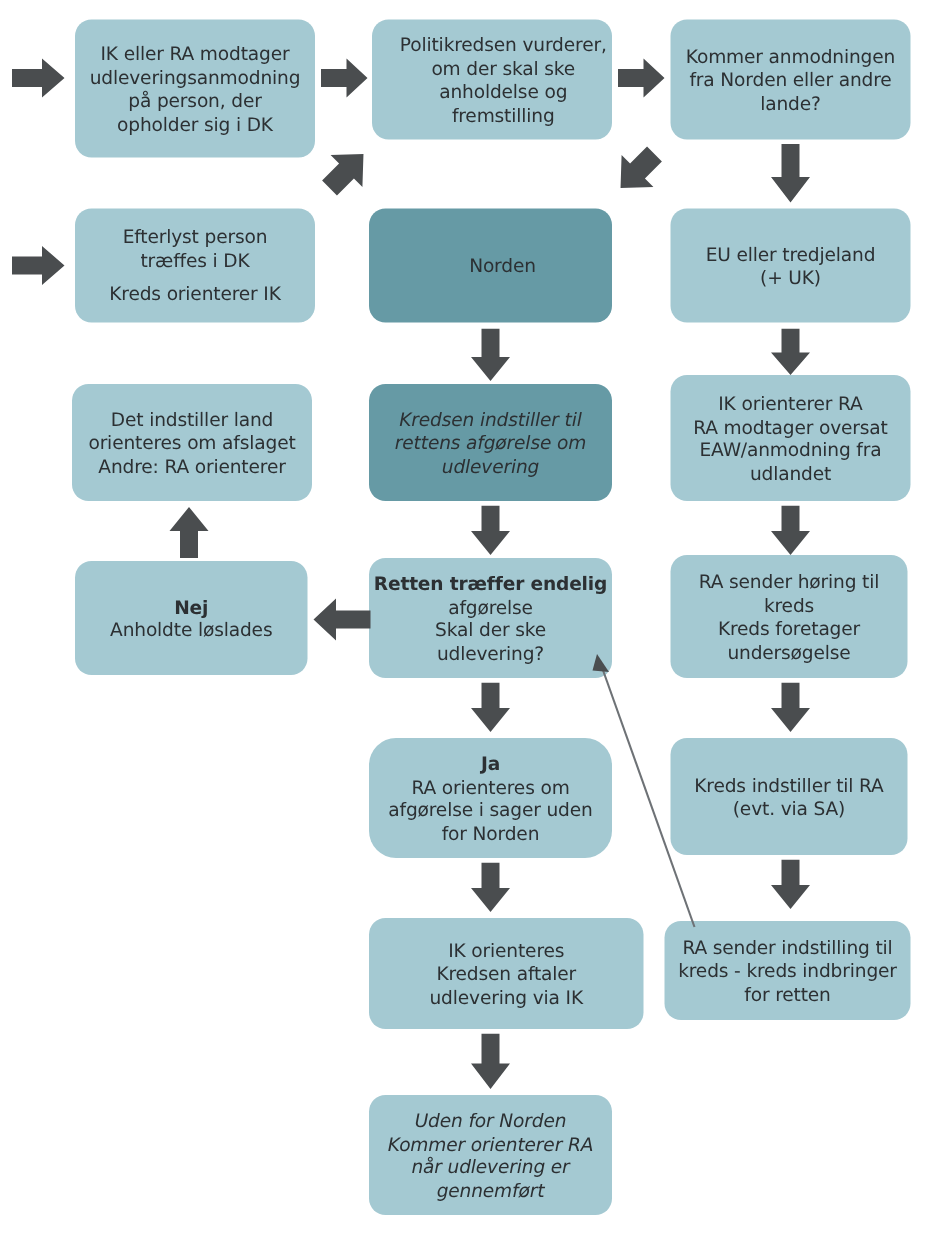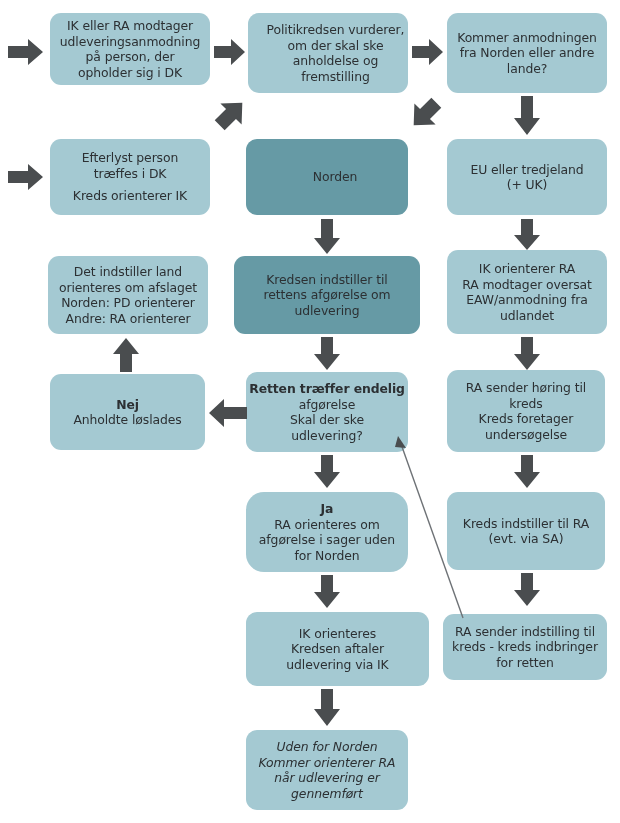--- a/index.html
+++ b/index.html
@@ -47,21 +47,21 @@
   }
   .arrow svg { display: block; }
 
   .diag-line { position: absolute; pointer-events: none; }
 </style>
 </head>
 <body>
 
 <div id="canvas">
 
-  <div class="node light" style="left:50px; top:13px; width:160px; height:72px;">
+  <div class="node light" style="left:50px; top:13px; width:160px; height:92px;">
       <span class="line">IK eller RA modtager</span>
       <span class="line">udleveringsanmodning</span>
       <span class="line">på person, der</span>
       <span class="line">opholder sig i DK</span>
     </div>
 
   <div class="node light" style="left:248px; top:13px; width:160px; height:80px;padding-left:21px;">
       <span class="line">Politikredsen vurderer,</span>
       <span class="line">om der skal ske</span>
       <span class="line">anholdelse og</span>
@@ -86,25 +86,24 @@
     </div>
 
   <div class="node light" style="left:447px; top:139px; width:160px; height:76px;">
       <span class="line">EU eller tredjeland</span>
       <span class="line">(+ UK)</span>
     </div>
 
   <div class="node light" style="left:48px; top:256px; width:160px; height:78px;">
       <span class="line">Det indstiller land</span>
       <span class="line">orienteres om afslaget</span>
-      <span class="line">Norden: PD orienterer</span>
       <span class="line">Andre: RA orienterer</span>
     </div>
 
-  <div class="node dark" style="left:234px; top:256px; width:186px; height:78px;">
+  <div class="node dark" style="left:246px; top:256px; width:162px; height:78px;font-style:italic;">
       <span class="line">Kredsen indstiller til</span>
       <span class="line">rettens afgørelse om</span>
       <span class="line">udlevering</span>
     </div>
 
   <div class="node light" style="left:447px; top:250px; width:160px; height:84px;">
       <span class="line">IK orienterer RA</span>
       <span class="line">RA modtager oversat</span>
       <span class="line">EAW/anmodning fra</span>
       <span class="line">udlandet</span>

